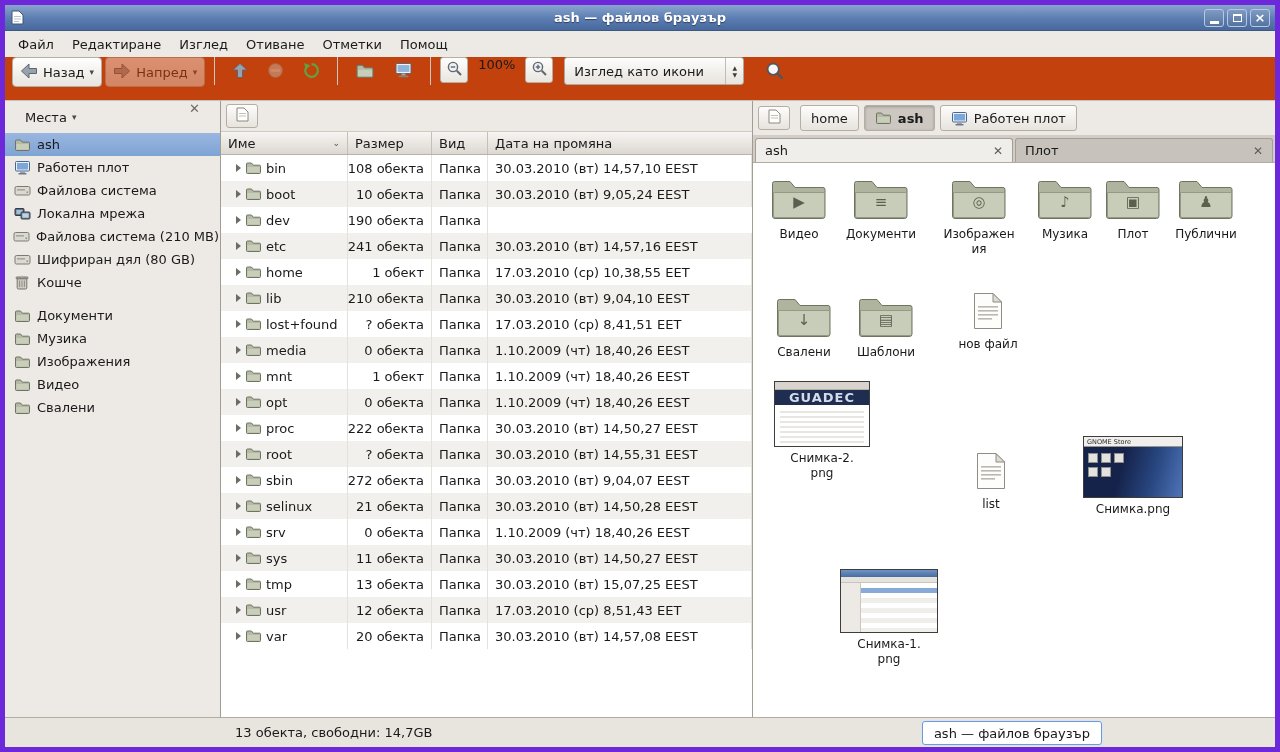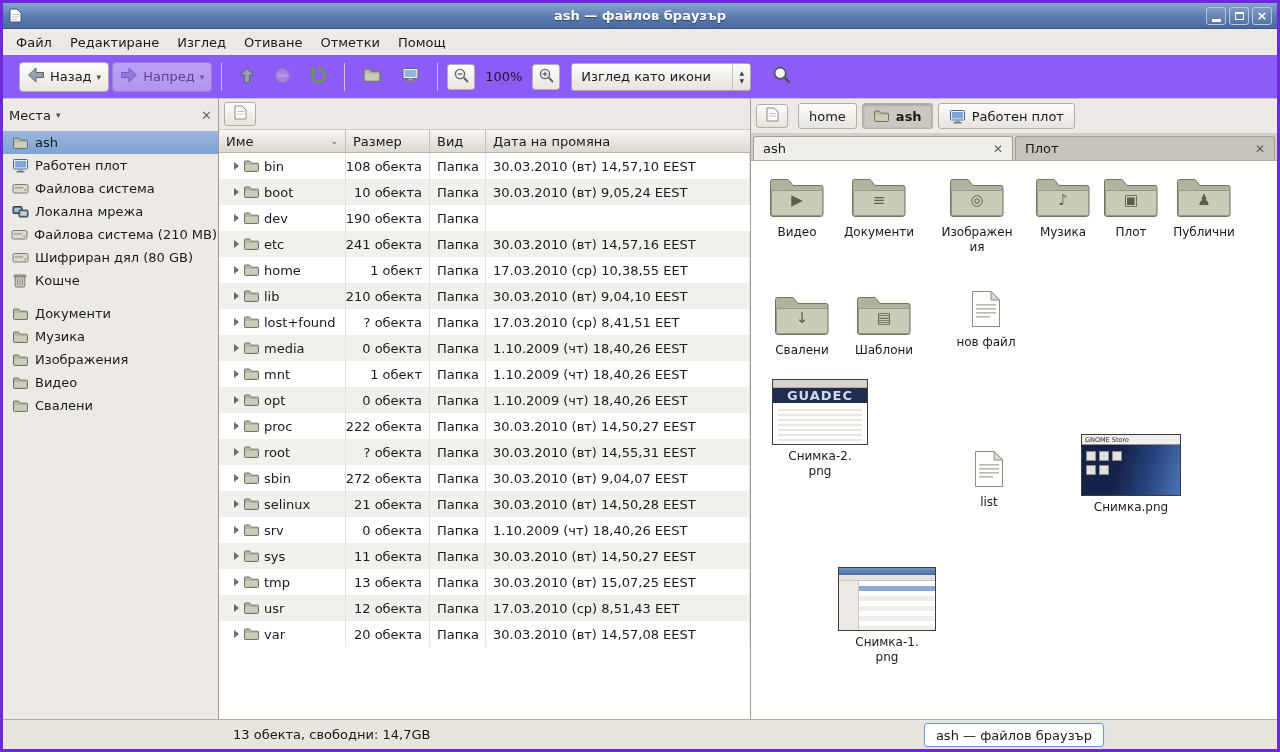--- a/index.html
+++ b/index.html
@@ -1,49 +1,49 @@
 <!DOCTYPE html>
 <html><head>
 <meta charset="utf-8">
 <style>
   * { margin:0; padding:0; box-sizing:border-box; }
   html,body { width:1280px; height:752px; overflow:hidden; }
   body { font-family:"DejaVu Sans", sans-serif; font-size:13px; color:#1a1a1a; background:#edeae5; }
-  .window { width:1280px; height:752px; display:flex; flex-direction:column; border:3px solid #6d28d9; }
+  .window { width:1280px; height:752px; display:flex; flex-direction:column; border:5px solid #6d28d9; }
 
   
   .titlebar { height:26px; flex:0 0 26px; background:linear-gradient(#8aa5cd,#5a7cb0 55%,#48699d); display:flex; align-items:center; padding:0 5px; position:relative; border-bottom:1px solid #3c587f; }
   .win-icon { width:16px; height:16px; display:flex; align-items:center; }
   .title { position:absolute; left:0; right:0; text-align:center; color:#fff; font-weight:bold; text-shadow:0 1px 1px rgba(0,0,0,.45); }
   .win-buttons { margin-left:auto; display:flex; gap:3px; z-index:2; }
   .win-btn { width:20px; height:18px; border:1px solid #b9c8de; border-radius:3px; background:linear-gradient(#7e9ac5,#54749f); display:flex; align-items:center; justify-content:center; color:#fff; }
   .g-min { width:9px; height:3px; background:#fff; margin-top:9px; }
   .g-max { width:9px; height:8px; border:1px solid #fff; border-top-width:2px; }
   .g-close { font-size:13px; font-weight:bold; line-height:1; }
 
   
   .menubar { height:26px; flex:0 0 26px; display:flex; align-items:center; padding-left:4px; background:#edeae5; }
   .menu-item { padding:4px 9px; }
-  .toolbar { height:44px; flex:0 0 44px; display:flex; align-items:center; padding:0 16px; gap:3px; background:#8b5cf6; border-bottom:1px solid #c6c1b9; }
+  .toolbar { height:44px; flex:0 0 44px; display:flex; align-items:flex-start; padding:0 7px; gap:3px; background:#c2410c; border-bottom:1px solid #c6c1b9; }
   .tbtn { height:30px; display:flex; align-items:center; gap:5px; padding:0 7px; border:1px solid #b4aea4; border-radius:4px; background:linear-gradient(#fefefd,#e9e5df); }
   .tbtn.flat { border-color:transparent; background:transparent; }
   .disabled { opacity:.42; }
   .carat { font-size:9px; color:#4a4a46; }
   .tsep { width:1px; height:28px; background:#ccc7bf; margin:0 6px; flex:0 0 1px; }
   .zbtn { width:28px; height:26px; border:1px solid #b4aea4; border-radius:3px; background:linear-gradient(#fefefd,#e9e5df); display:flex; align-items:center; justify-content:center; }
   .zoom-label { padding:0 7px; }
   .combo { height:28px; width:180px; margin-left:8px; border:1px solid #aea89e; border-radius:3px; background:linear-gradient(#fdfdfc,#e7e3dd); display:flex; align-items:center; padding-left:9px; }
   .combo .spin { margin-left:auto; width:18px; height:100%; border-left:1px solid #c2bcb2; display:flex; flex-direction:column; align-items:center; justify-content:center; font-size:6px; color:#3c3c38; line-height:1.2; }
   .search-btn { margin-left:10px; }
 
   
   .content { flex:1 1 auto; display:flex; min-height:0; }
 
   .sidebar { width:216px; flex:0 0 216px; border-right:1px solid #a29d94; background:#edeae5; display:flex; flex-direction:column; }
-  .side-header { height:32px; flex:0 0 32px; display:flex; align-items:center; padding:0 6px; gap:4px; }
+  .side-header { height:32px; flex:0 0 32px; display:flex; padding:0 20px; gap:4px; }
   .side-title-wrap { display:flex; align-items:center; gap:5px; }
   .side-close { margin-left:auto; color:#6e6a64; font-size:13px; }
   .side-item { height:23px; display:flex; align-items:center; gap:6px; padding:0 6px 0 8px; }
   .side-item.sel { background:linear-gradient(#9ab6e0,#7ea3d4); }
   .side-icon { width:18px; display:flex; justify-content:center; }
   .side-sep { height:10px; }
   .side-label { white-space:nowrap; }
 
   .middle { width:532px; flex:0 0 532px; border-right:1px solid #a29d94; background:#fff; display:flex; flex-direction:column; }
   .mid-top { height:30px; flex:0 0 30px; background:#edeae5; display:flex; align-items:center; padding:0 5px; }

